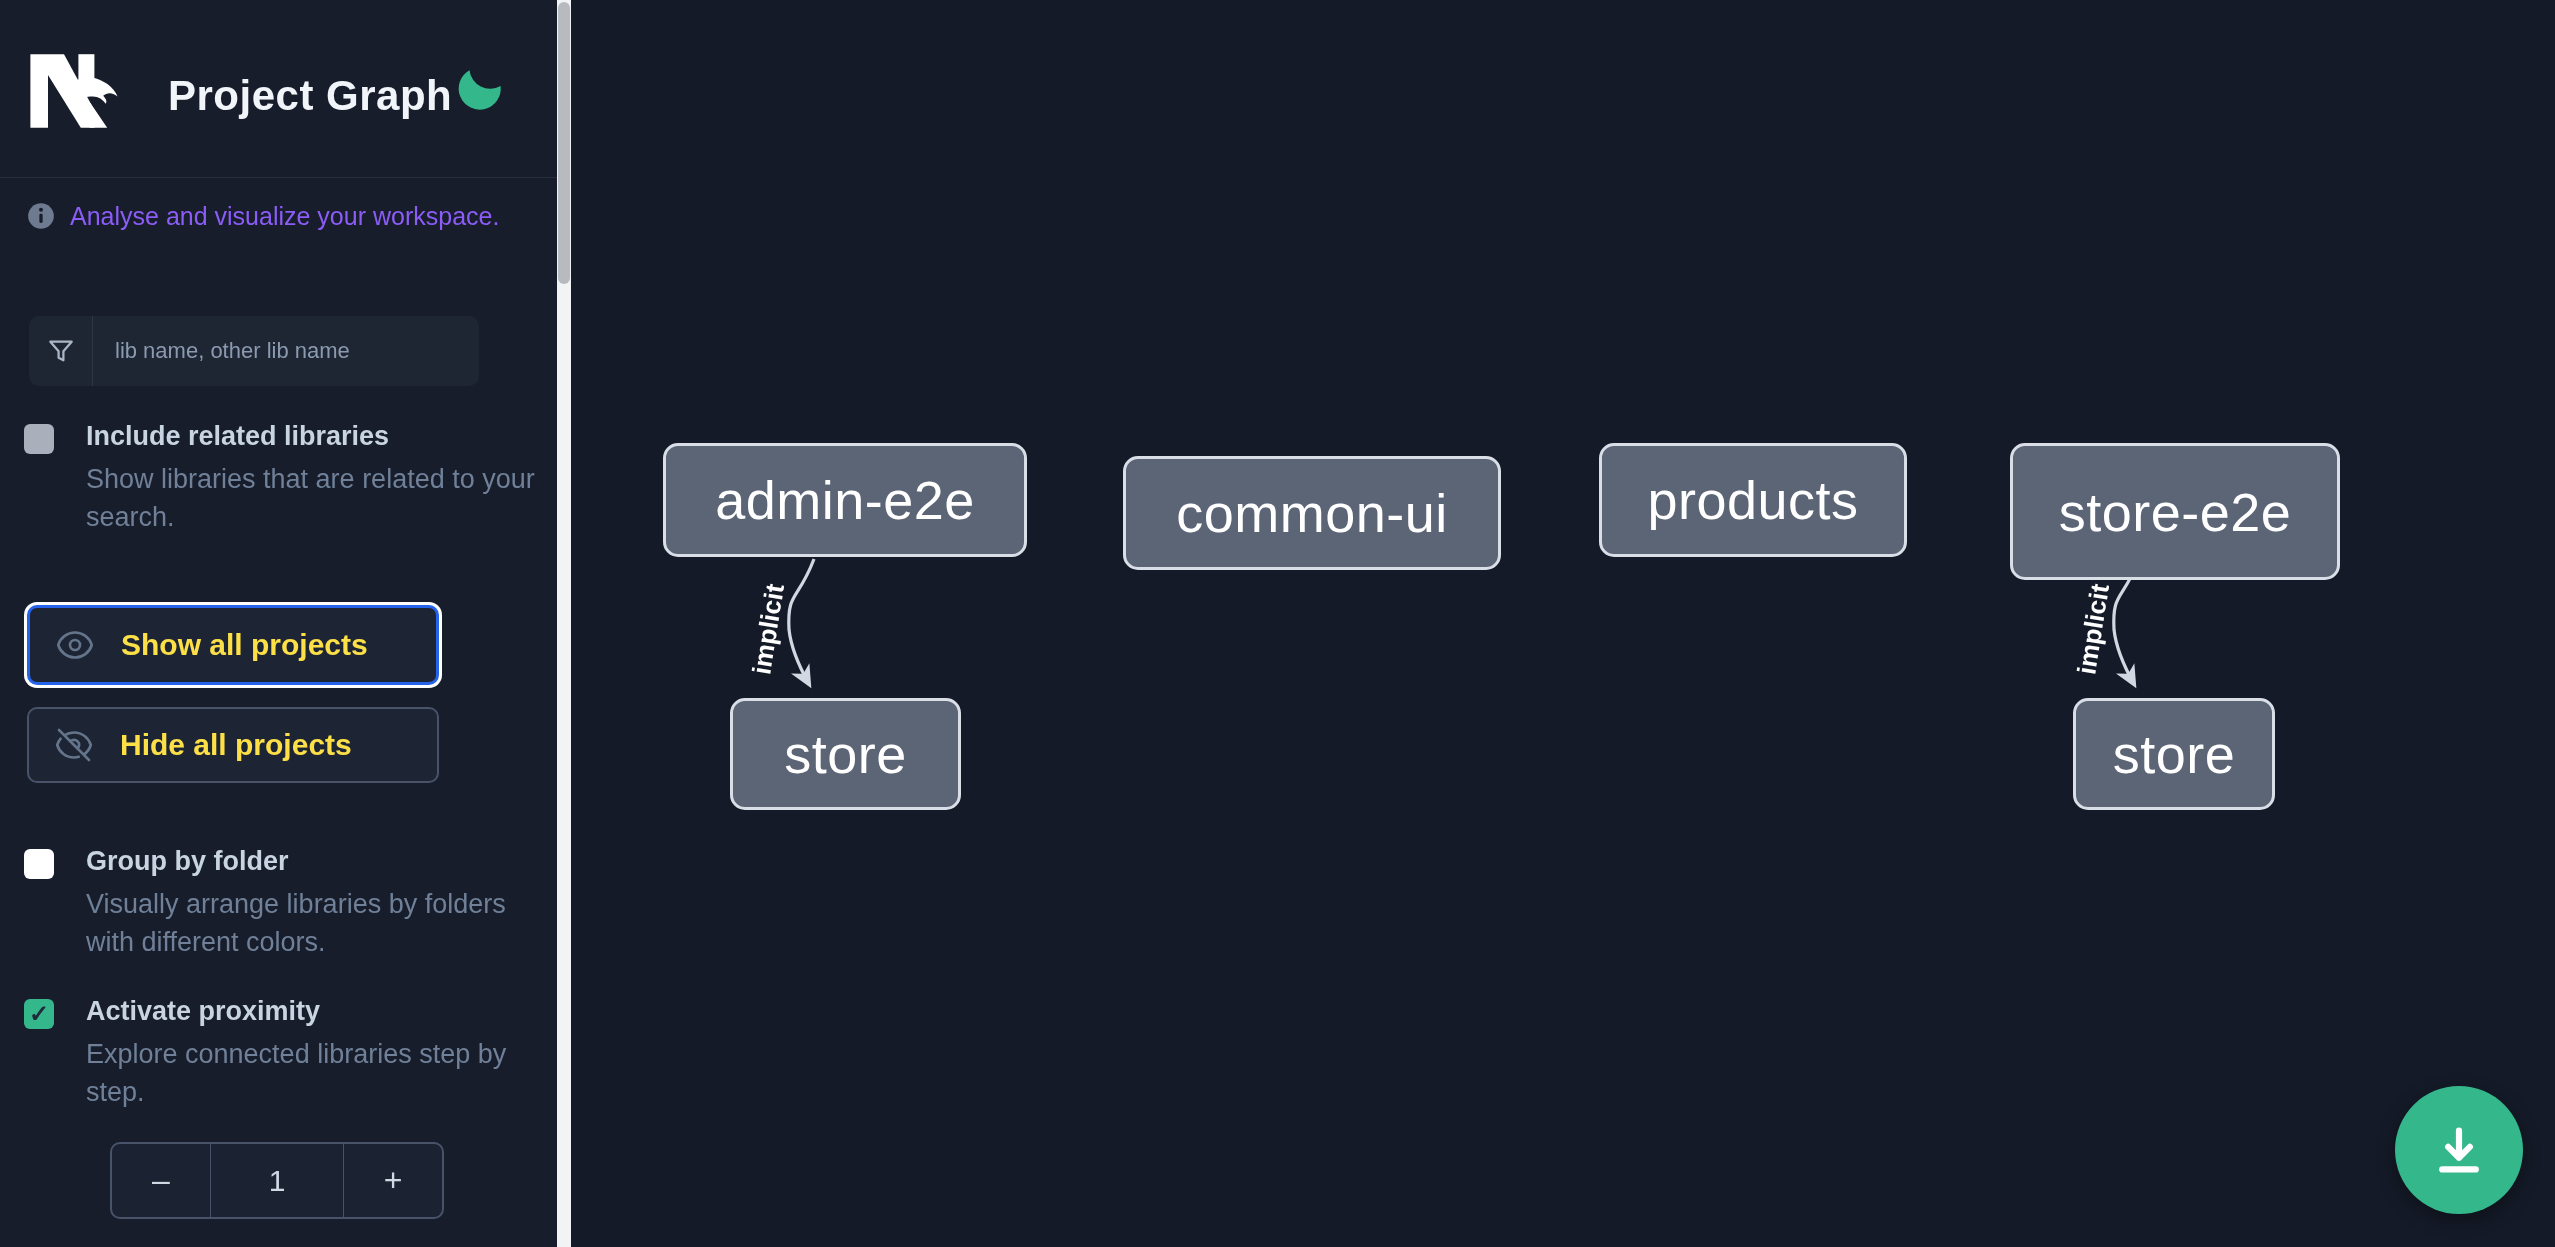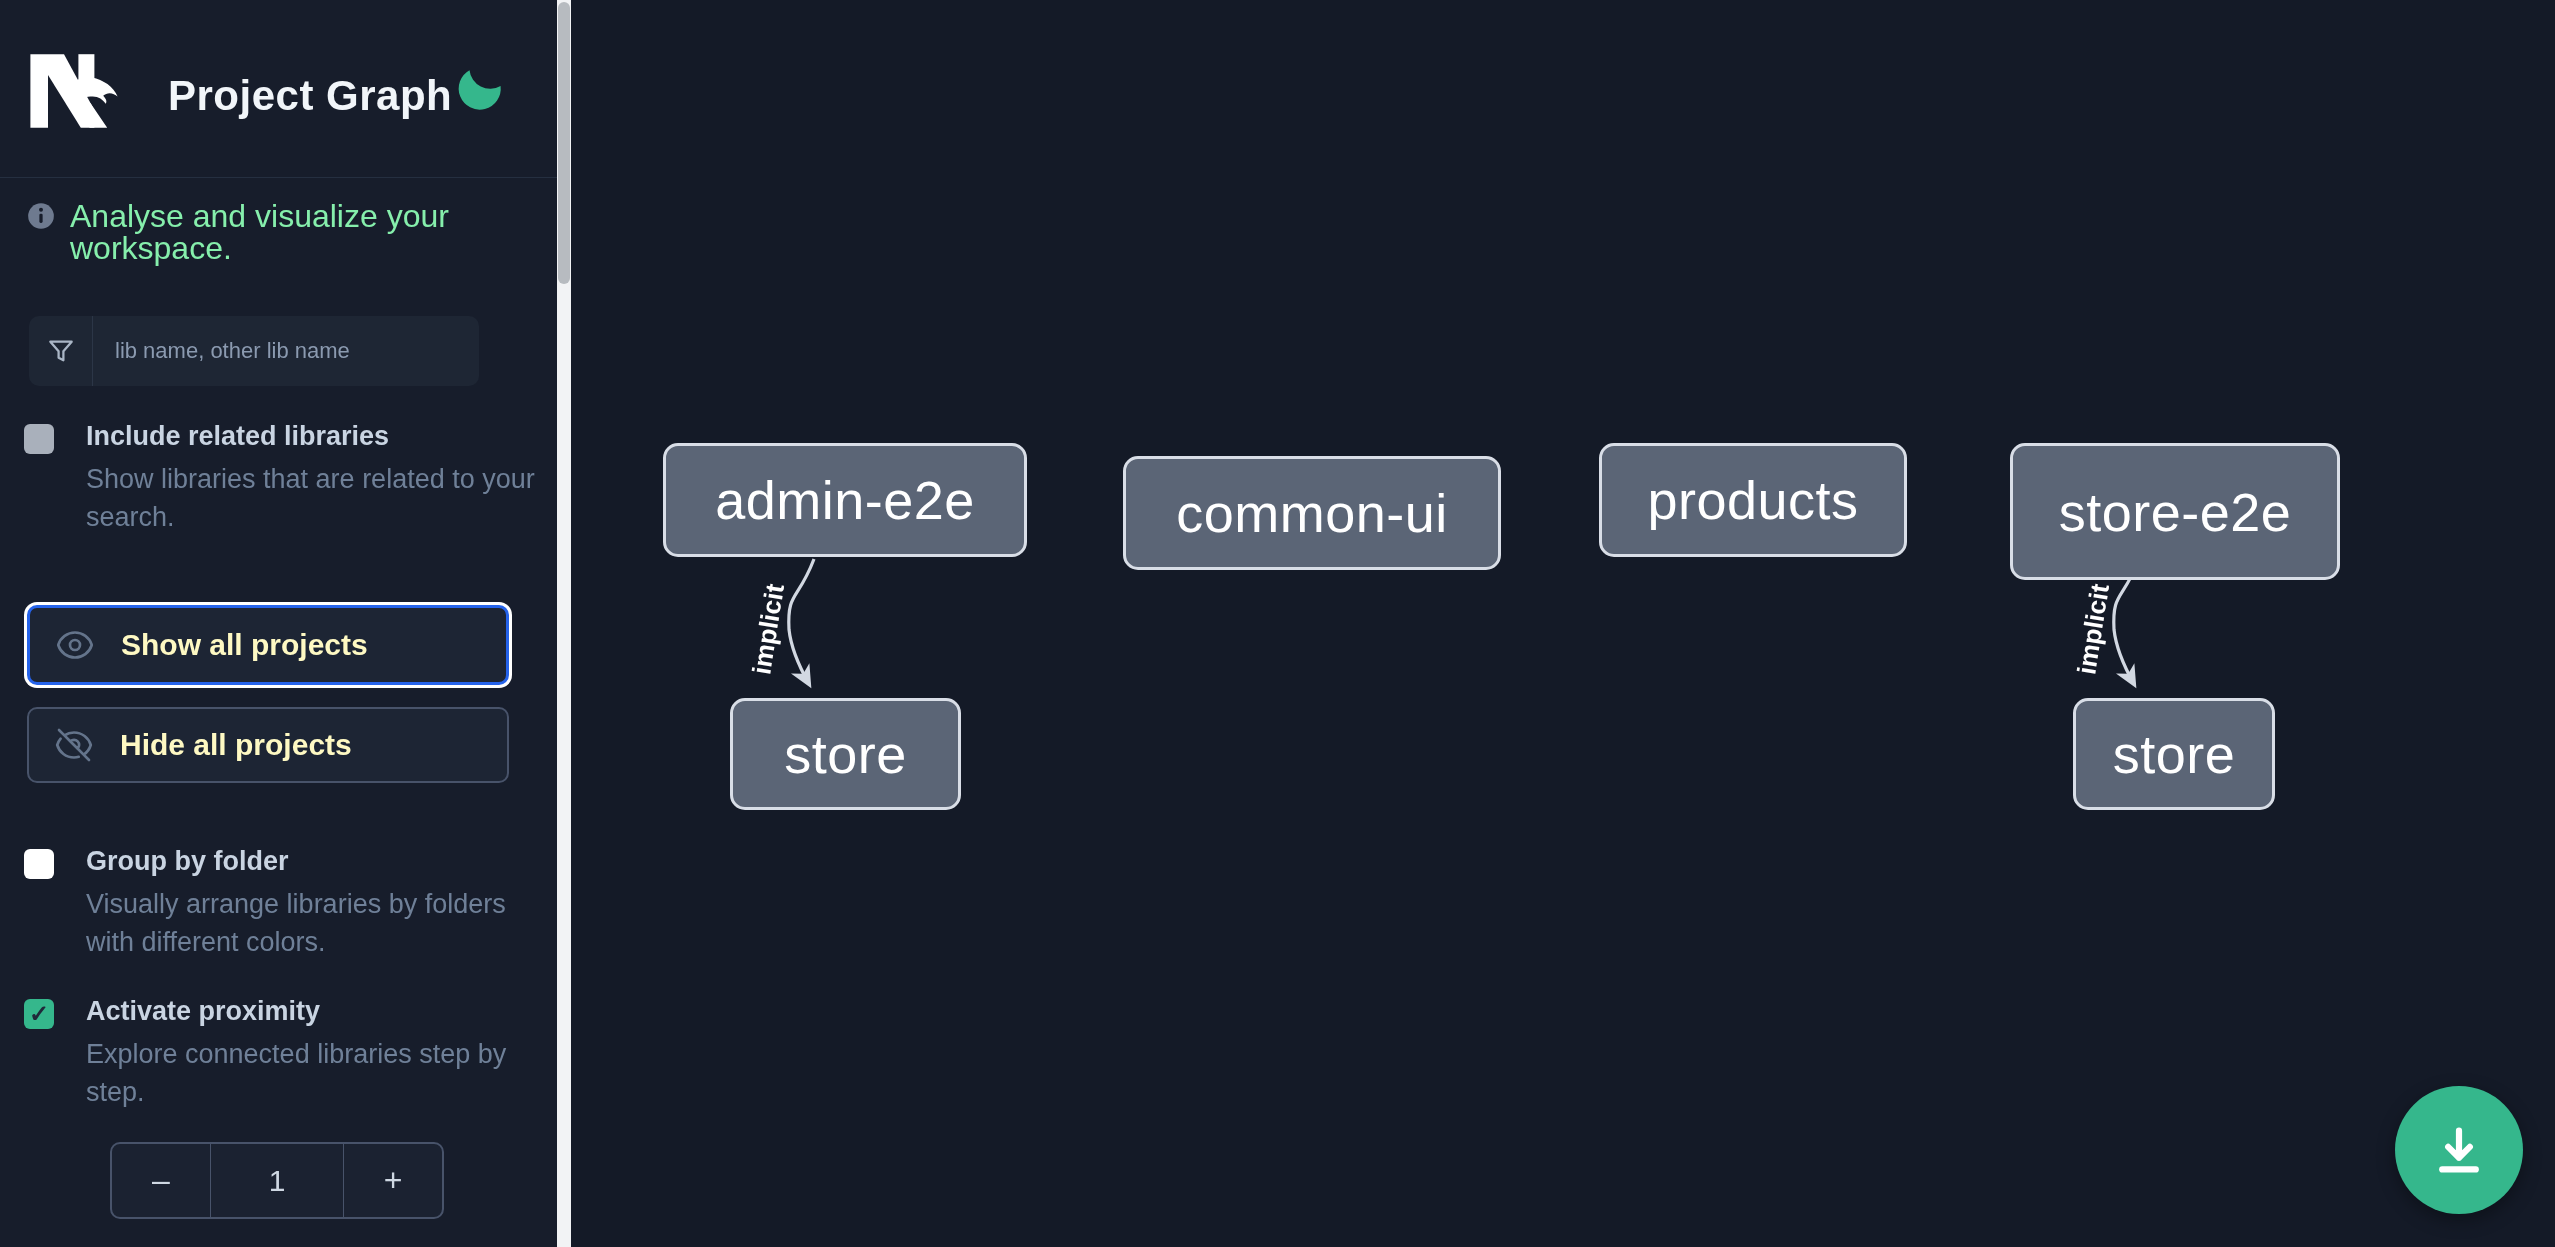--- a/index.html
+++ b/index.html
@@ -39,21 +39,21 @@
   .app-title{
     position:absolute;left:168px;top:72px;
     font-size:42px;font-weight:700;color:var(--text-bright);letter-spacing:.5px;
   }
   .theme-toggle{
     position:absolute;left:448px;top:60px;width:62px;height:62px;
     background:transparent;border:none;cursor:pointer;padding:0;
   }
   .tagline{position:absolute;left:27px;top:200px;display:flex;align-items:flex-start;gap:15px}
   .info-icon{width:28px;height:28px;flex:0 0 auto;margin-top:2px}
-  .tagline-text{font-size:32px;color:#86efac;line-height:32px}
+  .tagline-text{font-size:25px;color:#8b5cf6;line-height:32px}
 
   .search-box{
     position:absolute;left:29px;top:316px;width:450px;height:70px;
     background:#1e2634;border-radius:10px;display:flex;align-items:stretch;overflow:hidden;
   }
   .search-icon-cell{
     width:64px;flex:0 0 auto;display:flex;align-items:center;justify-content:center;
     border-right:1px solid #2c3647;
   }
   .search-input{
@@ -70,27 +70,27 @@
     font-size:24px;font-weight:700;color:#20293a;cursor:pointer;
   }
   .cb-gray{background:#a9b0bb}
   .cb-white{background:#ffffff}
   .cb-box.checked{background:var(--accent-green)}
   .cb-texts{width:452px}
   .cb-label{font-size:27px;font-weight:600;color:var(--text-label);cursor:pointer}
   .cb-desc{margin-top:8px;font-size:27px;line-height:38px;color:var(--text-desc)}
 
   .side-btn{
-    position:absolute;left:27px;width:482px;
+    position:absolute;left:27px;width:412px;
     background:var(--panel-bg);
     display:flex;align-items:center;gap:26px;
     border-radius:10px;border:2px solid var(--panel-border);
     padding:0 0 0 25px;cursor:pointer;
     font-family:"Liberation Sans",sans-serif;
-    font-size:30px;font-weight:600;color:#fef9c3;
+    font-size:30px;font-weight:600;color:#fde047;
   }
   .side-btn svg{width:40px;height:40px;flex:0 0 auto}
   .btn-show{top:605px;height:80px;border:3px solid var(--focus-blue);box-shadow:0 0 0 3px #ffffff}
   .btn-hide{top:707px;height:76px}
 
   .stepper{
     position:absolute;left:110px;top:1142px;width:334px;height:77px;
     display:flex;border:2px solid var(--panel-border);border-radius:10px;
     background:#1b2231;overflow:hidden;
   }

